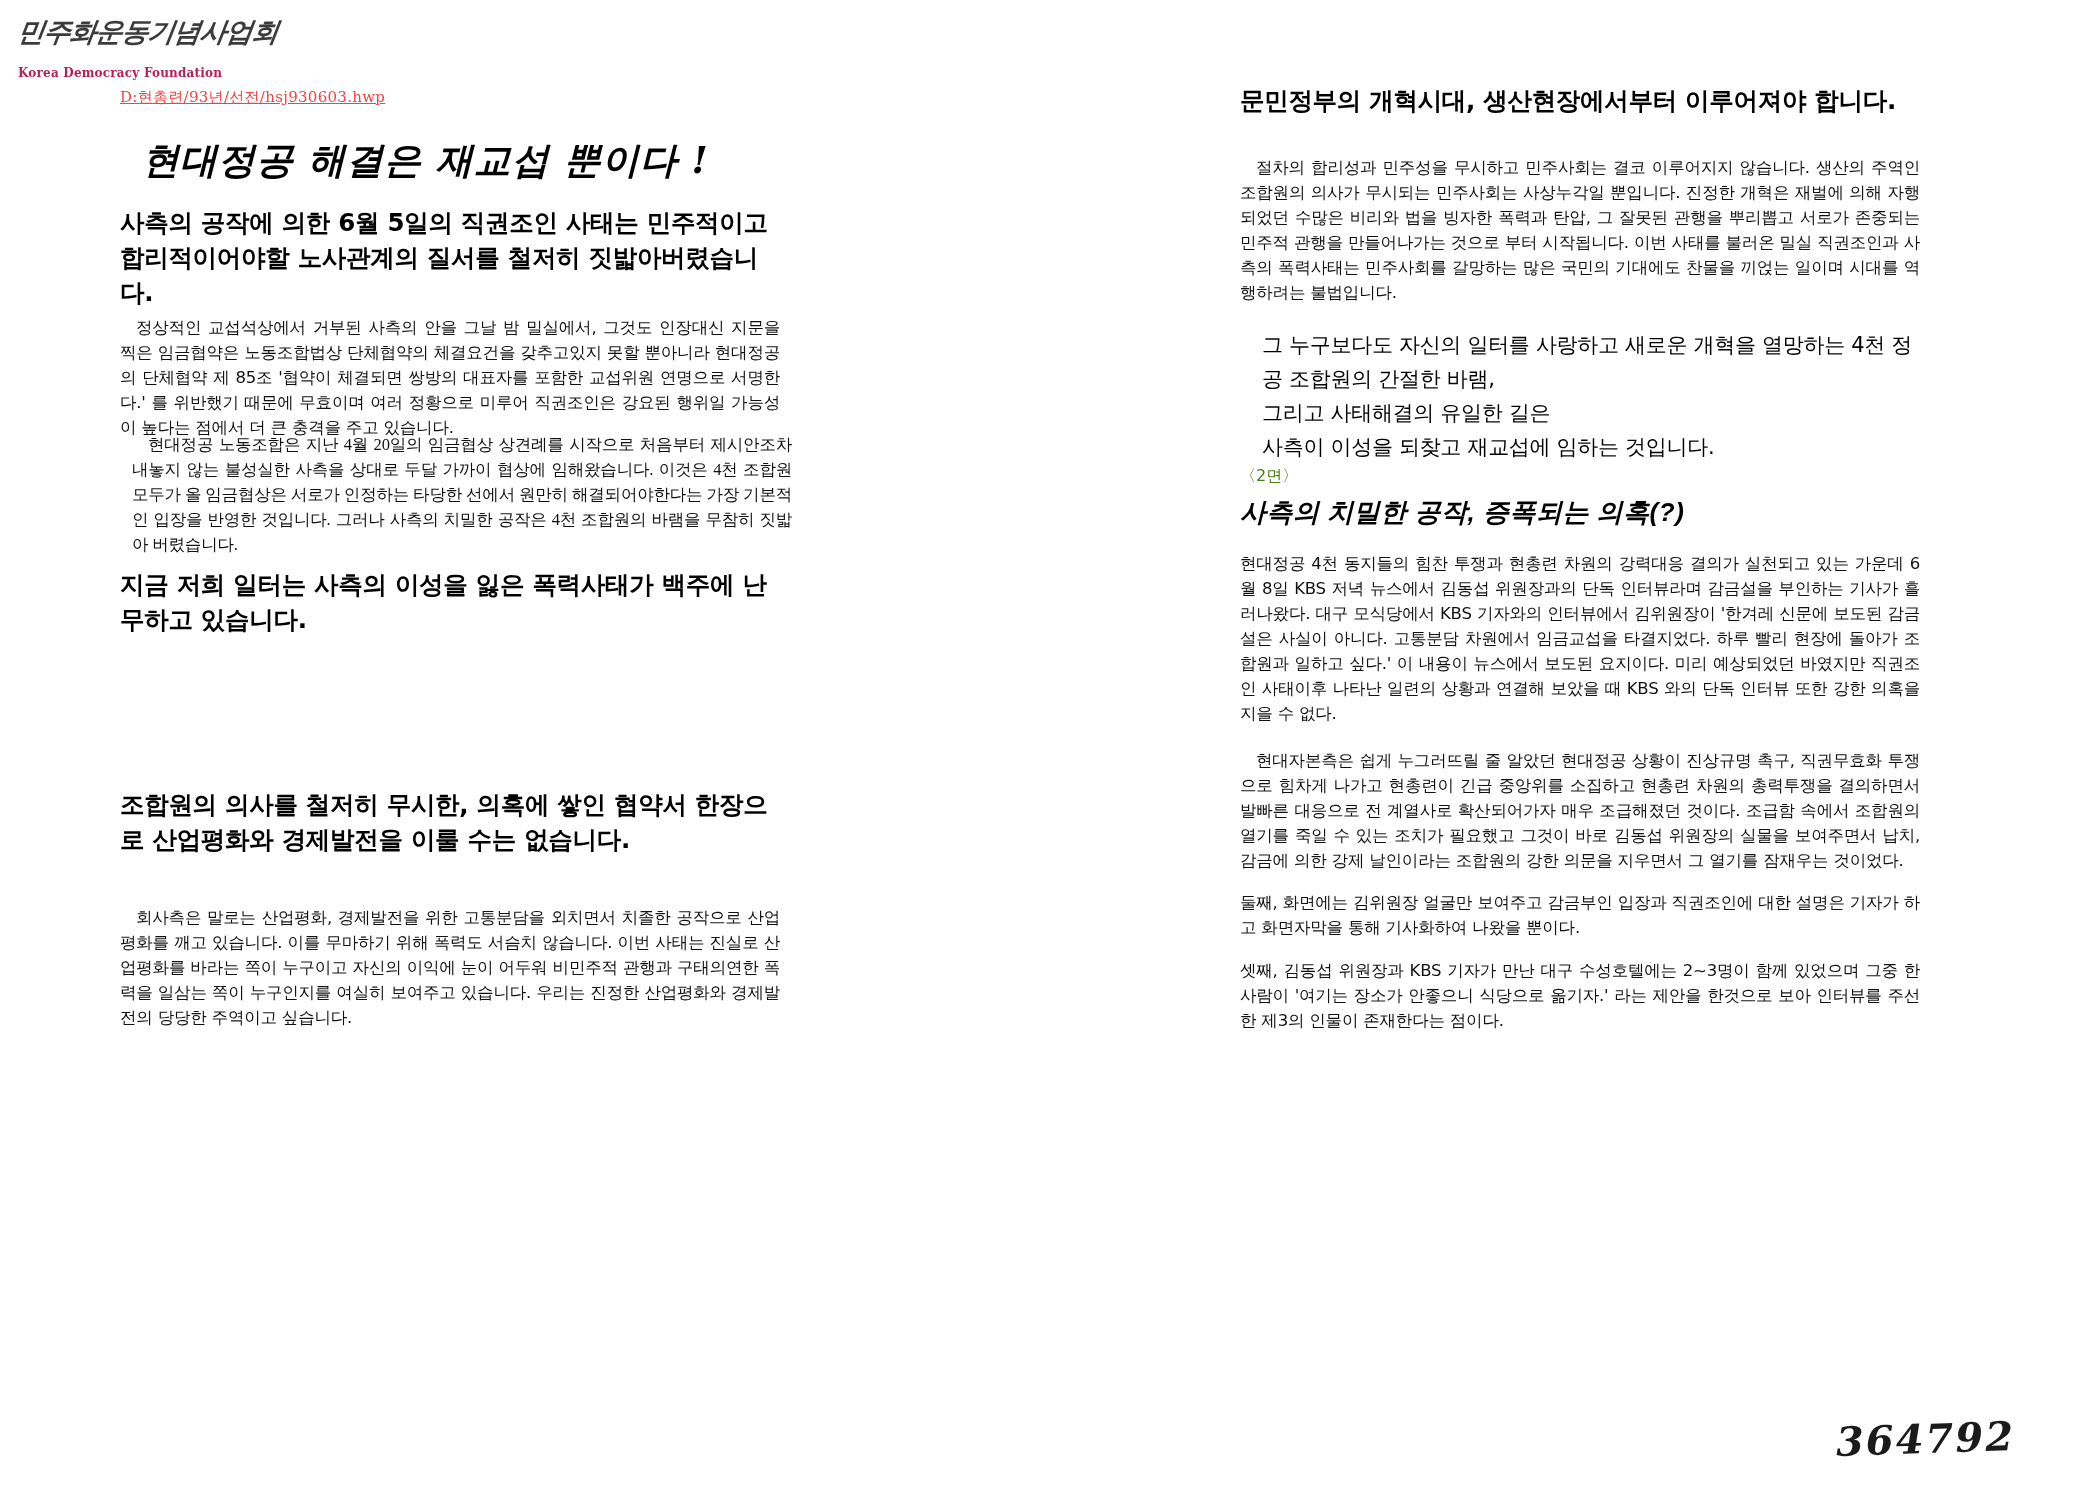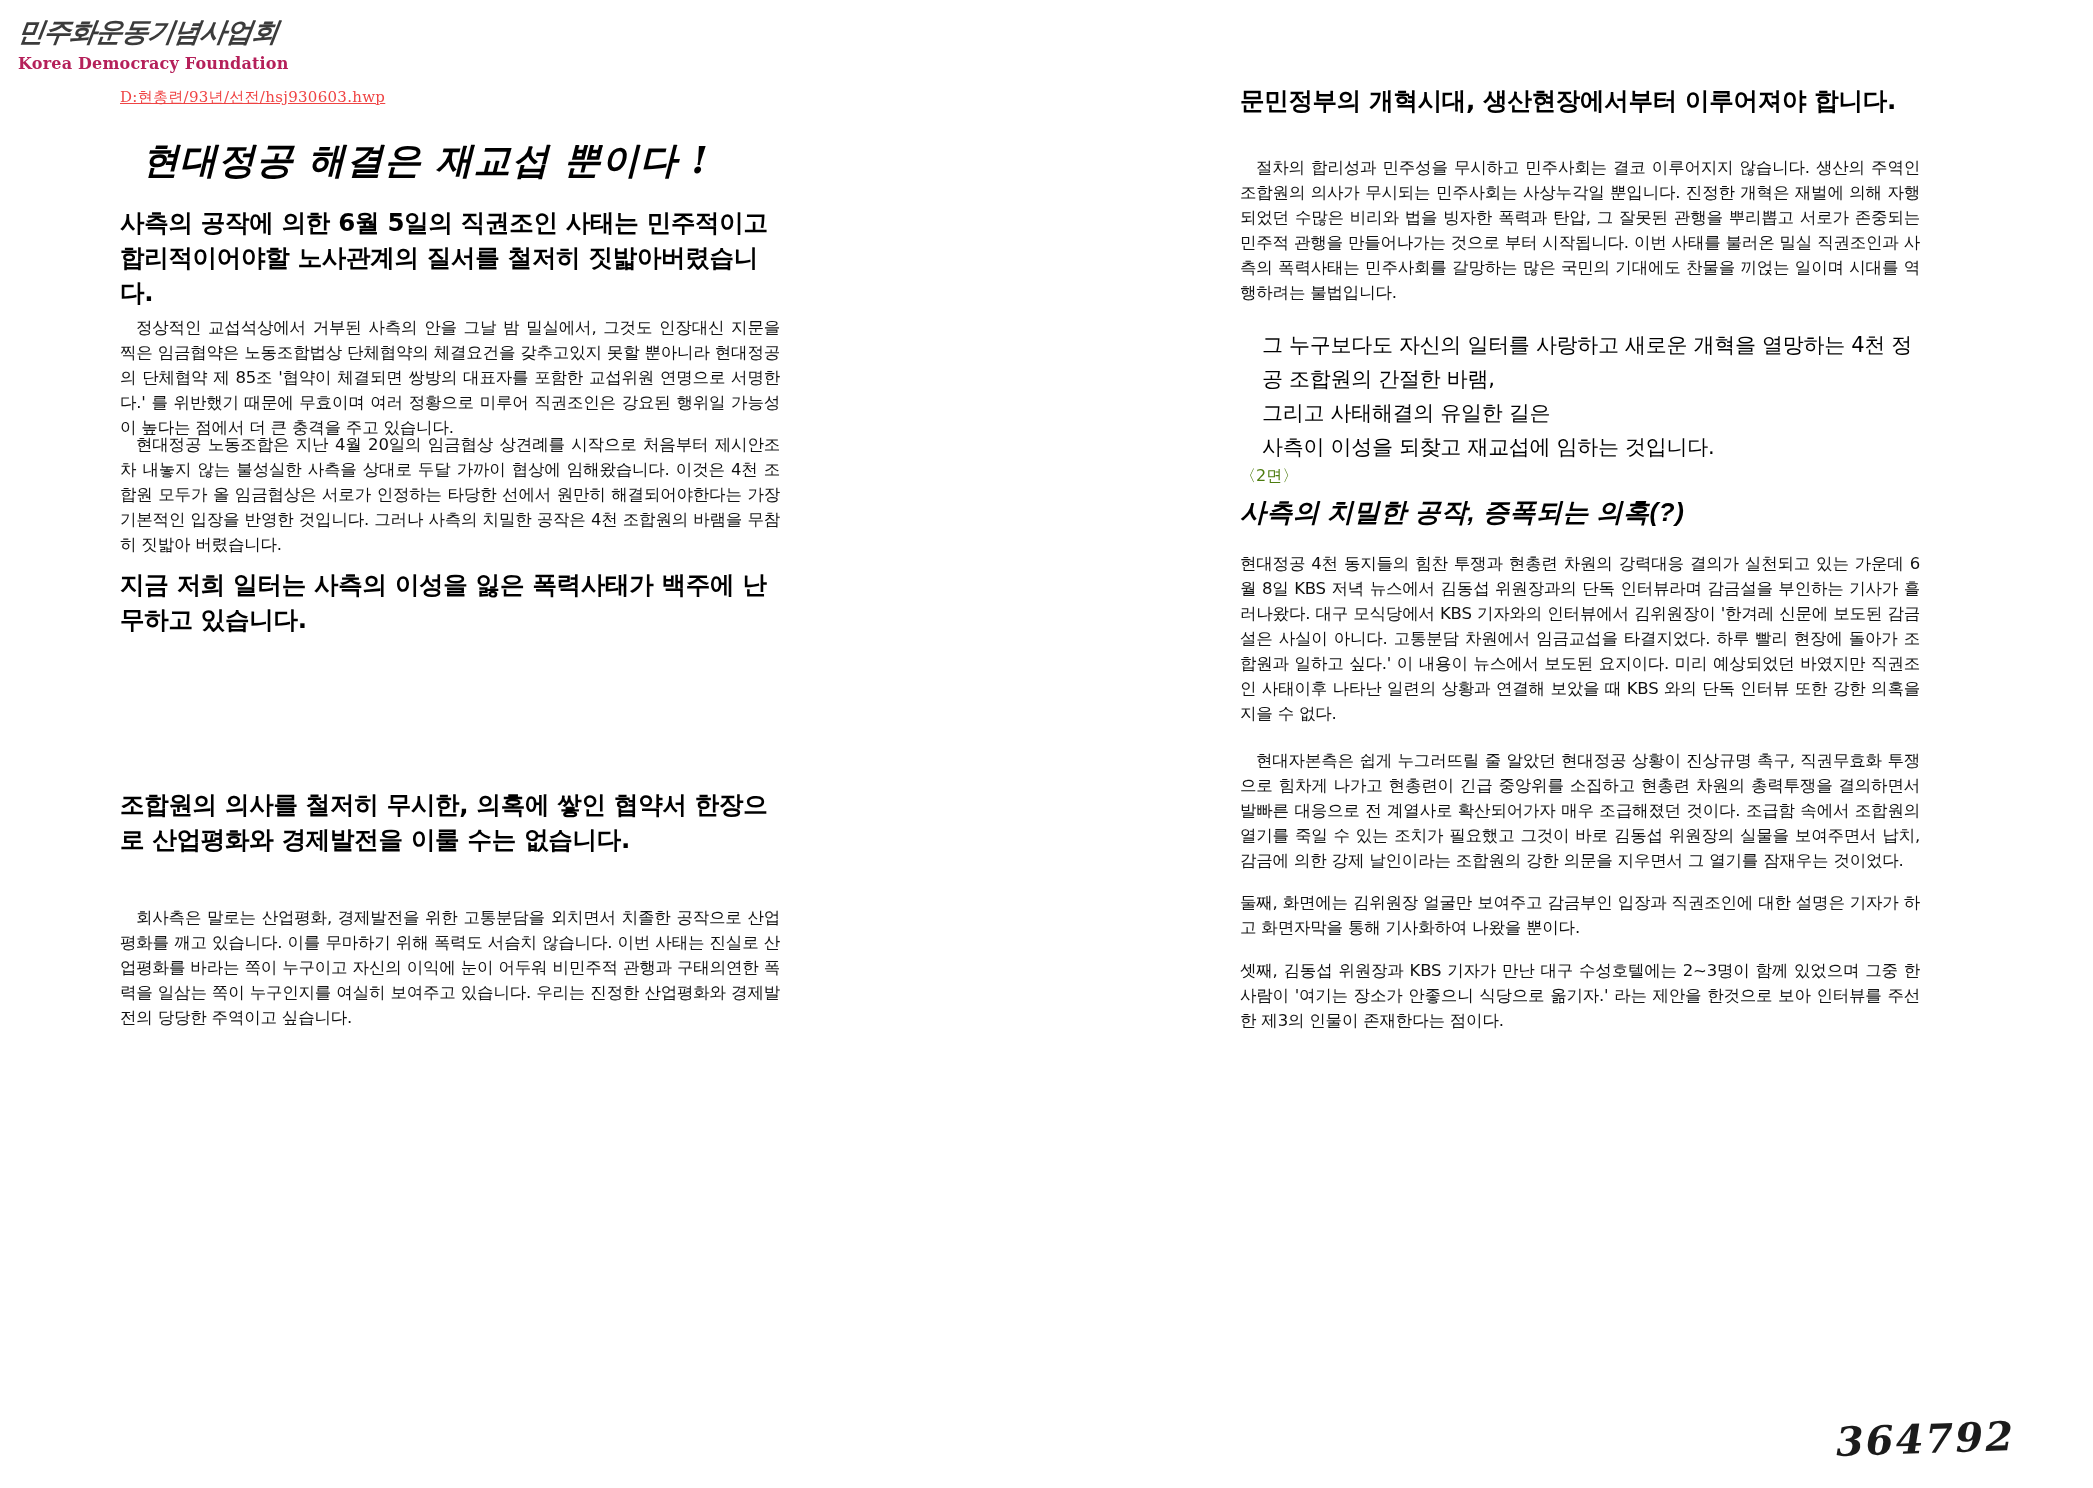--- a/index.html
+++ b/index.html
@@ -27,23 +27,23 @@
     font-family: "DejaVu Serif", "Liberation Serif", serif;
     font-size: 27px;
     font-weight: 700;
     font-style: italic;
     color: #3b3b3b;
     letter-spacing: -1px;
     white-space: nowrap;
     transform: skewX(-8deg);
   }
   .logo-en {
-    margin-top: 4px;
-    font-family: "DejaVu Serif", "Liberation Serif", serif;
-    font-size: 16px;
+    margin-top: 16px;
+    font-family: "DejaVu Serif", "Liberation Serif", serif;
+    font-size: 12px;
     font-weight: 700;
     color: #b5205a;
     letter-spacing: 0.2px;
     white-space: nowrap;
   }
 
   
   .col {
     position: absolute;
     top: 0;
@@ -152,21 +152,21 @@
 <div class="col col-left">
 
   <div class="filepath">D:현총련/93년/선전/hsj930603.hwp</div>
 
   <div class="headline">현대정공 해결은 재교섭 뿐이다 !</div>
 
   <div class="lead" style="left:0; top:206px; width:660px;">사측의 공작에 의한 6월 5일의 직권조인 사태는 민주적이고 합리적이어야할 노사관계의 질서를 철저히 짓밟아버렸습니다.</div>
 
   <div class="body indent" style="left:0; top:315px; width:660px;">정상적인 교섭석상에서 거부된 사측의 안을 그날 밤 밀실에서, 그것도 인장대신 지문을 찍은 임금협약은 노동조합법상 단체협약의 체결요건을 갖추고있지 못할 뿐아니라 현대정공의 단체협약 제 85조 '협약이 체결되면 쌍방의 대표자를 포함한 교섭위원 연명으로 서명한다.' 를 위반했기 때문에 무효이며 여러 정황으로 미루어 직권조인은 강요된 행위일 가능성이 높다는 점에서 더 큰 충격을 주고 있습니다.</div>
 
-  <div class="body indent" style="left:0; top:432px; width:660px;">현대정공 노동조합은 지난 4월 20일의 임금협상 상견례를 시작으로 처음부터 제시안조차 내놓지 않는 불성실한 사측을 상대로 두달 가까이 협상에 임해왔습니다. 이것은 4천 조합원 모두가 올 임금협상은 서로가 인정하는 타당한 선에서 원만히 해결되어야한다는 가장 기본적인 입장을 반영한 것입니다. 그러나 사측의 치밀한 공작은 4천 조합원의 바램을 무참히 짓밟아 버렸습니다.</div>
+  <div class="body indent" style="left:12px; top:432px; width:660px;font-family:Liberation Serif, serif;">현대정공 노동조합은 지난 4월 20일의 임금협상 상견례를 시작으로 처음부터 제시안조차 내놓지 않는 불성실한 사측을 상대로 두달 가까이 협상에 임해왔습니다. 이것은 4천 조합원 모두가 올 임금협상은 서로가 인정하는 타당한 선에서 원만히 해결되어야한다는 가장 기본적인 입장을 반영한 것입니다. 그러나 사측의 치밀한 공작은 4천 조합원의 바램을 무참히 짓밟아 버렸습니다.</div>
 
   <div class="lead" style="left:0; top:568px; width:660px;">지금 저희 일터는 사측의 이성을 잃은 폭력사태가 백주에 난무하고 있습니다.</div>
 
 
   <div class="lead" style="left:0; top:788px; width:660px;">조합원의 의사를 철저히 무시한, 의혹에 쌓인 협약서 한장으로 산업평화와 경제발전을 이룰 수는 없습니다.</div>
 
   <div class="body indent" style="left:0; top:905px; width:660px;">회사측은 말로는 산업평화, 경제발전을 위한 고통분담을 외치면서 치졸한 공작으로 산업평화를 깨고 있습니다. 이를 무마하기 위해 폭력도 서슴치 않습니다. 이번 사태는 진실로 산업평화를 바라는 쪽이 누구이고 자신의 이익에 눈이 어두워 비민주적 관행과 구태의연한 폭력을 일삼는 쪽이 누구인지를 여실히 보여주고 있습니다.   우리는 진정한 산업평화와 경제발전의 당당한 주역이고 싶습니다.</div>
 
 </div>
 

